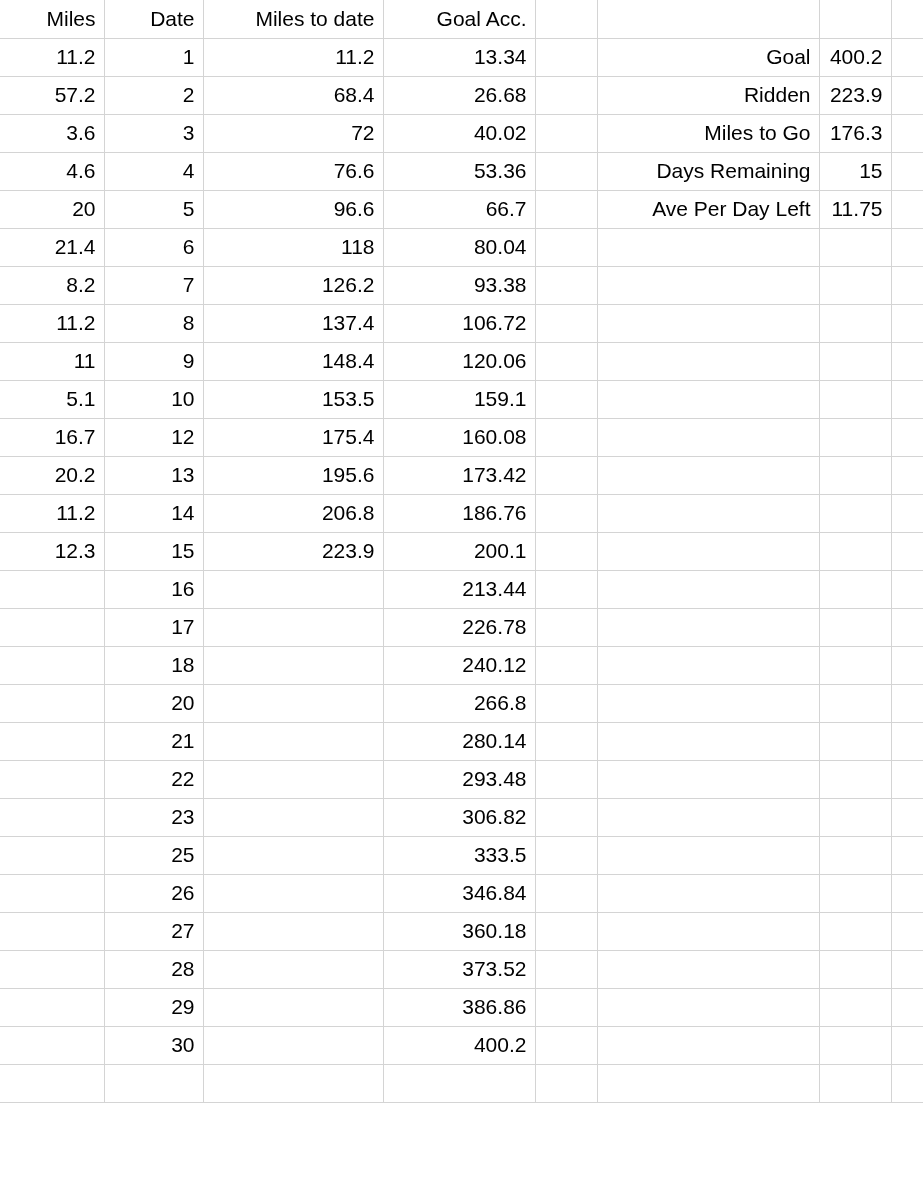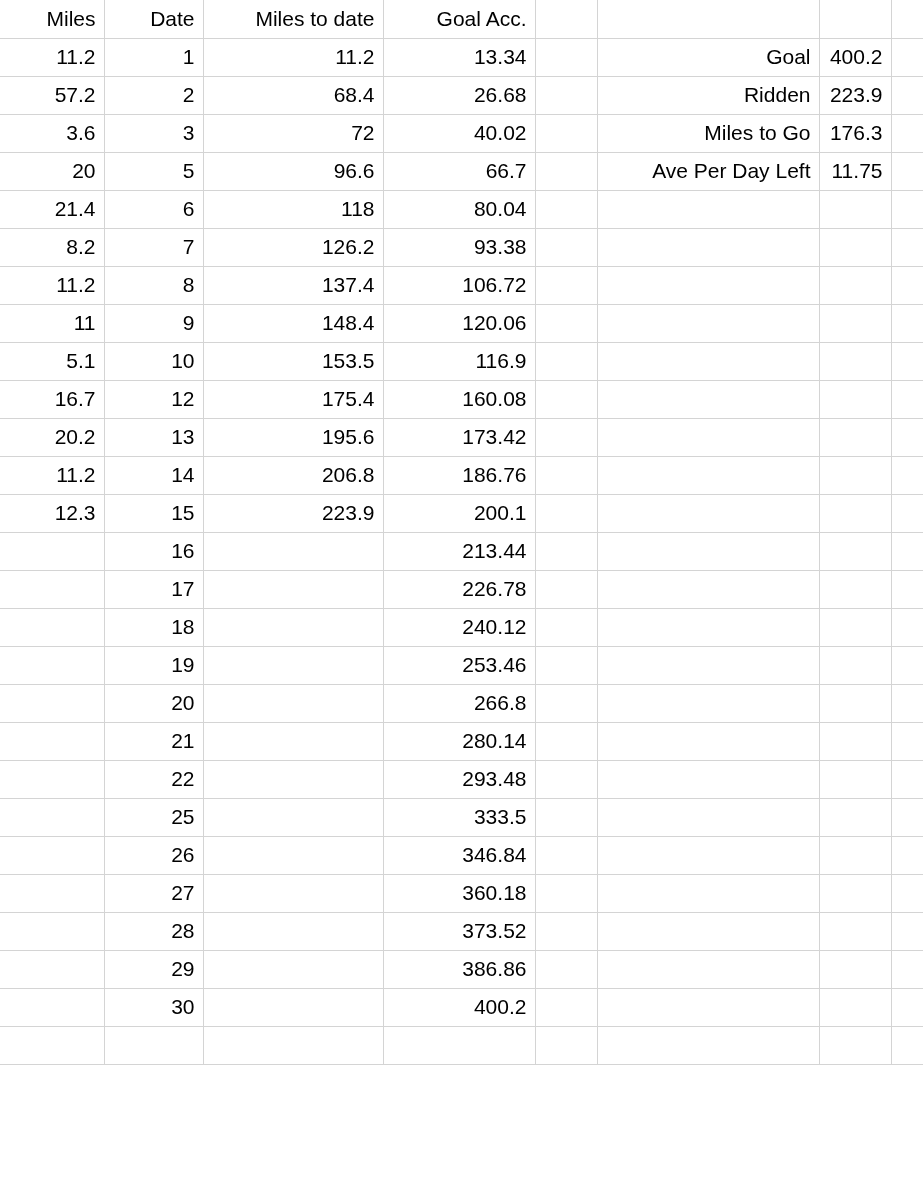--- a/index.html
+++ b/index.html
@@ -115,20 +115,30 @@
           <td class="">3.6</td>
           <td class="">3</td>
           <td class="">72</td>
           <td class="">40.02</td>
           <td class="blank"></td>
           <td class="sum-label">Miles to Go</td>
           <td class="sum-value">176.3</td>
           <td class="blank"></td>
         </tr>
         <tr>
+          <td class="">4.6</td>
+          <td class="">4</td>
+          <td class="">76.6</td>
+          <td class="">53.36</td>
+          <td class="blank"></td>
+          <td class="sum-label">Days Remaining</td>
+          <td class="sum-value">15</td>
+          <td class="blank"></td>
+        </tr>
+        <tr>
           <td class="">20</td>
           <td class="">5</td>
           <td class="">96.6</td>
           <td class="">66.7</td>
           <td class="blank"></td>
           <td class="sum-label">Ave Per Day Left</td>
           <td class="sum-value">11.75</td>
           <td class="blank"></td>
         </tr>
         <tr>
@@ -168,21 +178,21 @@
           <td class="">120.06</td>
           <td class="blank"></td>
           <td class="blank"></td>
           <td class="blank"></td>
           <td class="blank"></td>
         </tr>
         <tr>
           <td class="">5.1</td>
           <td class="">10</td>
           <td class="">153.5</td>
-          <td class="">116.9</td>
+          <td class="">159.1</td>
           <td class="blank"></td>
           <td class="blank"></td>
           <td class="blank"></td>
           <td class="blank"></td>
         </tr>
         <tr>
           <td class="">16.7</td>
           <td class="">12</td>
           <td class="">175.4</td>
           <td class="">160.08</td>
@@ -246,30 +256,20 @@
           <td class="">18</td>
           <td class=""></td>
           <td class="">240.12</td>
           <td class="blank"></td>
           <td class="blank"></td>
           <td class="blank"></td>
           <td class="blank"></td>
         </tr>
         <tr>
           <td class=""></td>
-          <td class="">19</td>
-          <td class=""></td>
-          <td class="">253.46</td>
-          <td class="blank"></td>
-          <td class="blank"></td>
-          <td class="blank"></td>
-          <td class="blank"></td>
-        </tr>
-        <tr>
-          <td class=""></td>
           <td class="">20</td>
           <td class=""></td>
           <td class="">266.8</td>
           <td class="blank"></td>
           <td class="blank"></td>
           <td class="blank"></td>
           <td class="blank"></td>
         </tr>
         <tr>
           <td class=""></td>
@@ -279,20 +279,30 @@
           <td class="blank"></td>
           <td class="blank"></td>
           <td class="blank"></td>
           <td class="blank"></td>
         </tr>
         <tr>
           <td class=""></td>
           <td class="">22</td>
           <td class=""></td>
           <td class="">293.48</td>
+          <td class="blank"></td>
+          <td class="blank"></td>
+          <td class="blank"></td>
+          <td class="blank"></td>
+        </tr>
+        <tr>
+          <td class=""></td>
+          <td class="">23</td>
+          <td class=""></td>
+          <td class="">306.82</td>
           <td class="blank"></td>
           <td class="blank"></td>
           <td class="blank"></td>
           <td class="blank"></td>
         </tr>
         <tr>
           <td class=""></td>
           <td class="">25</td>
           <td class=""></td>
           <td class="">333.5</td>

